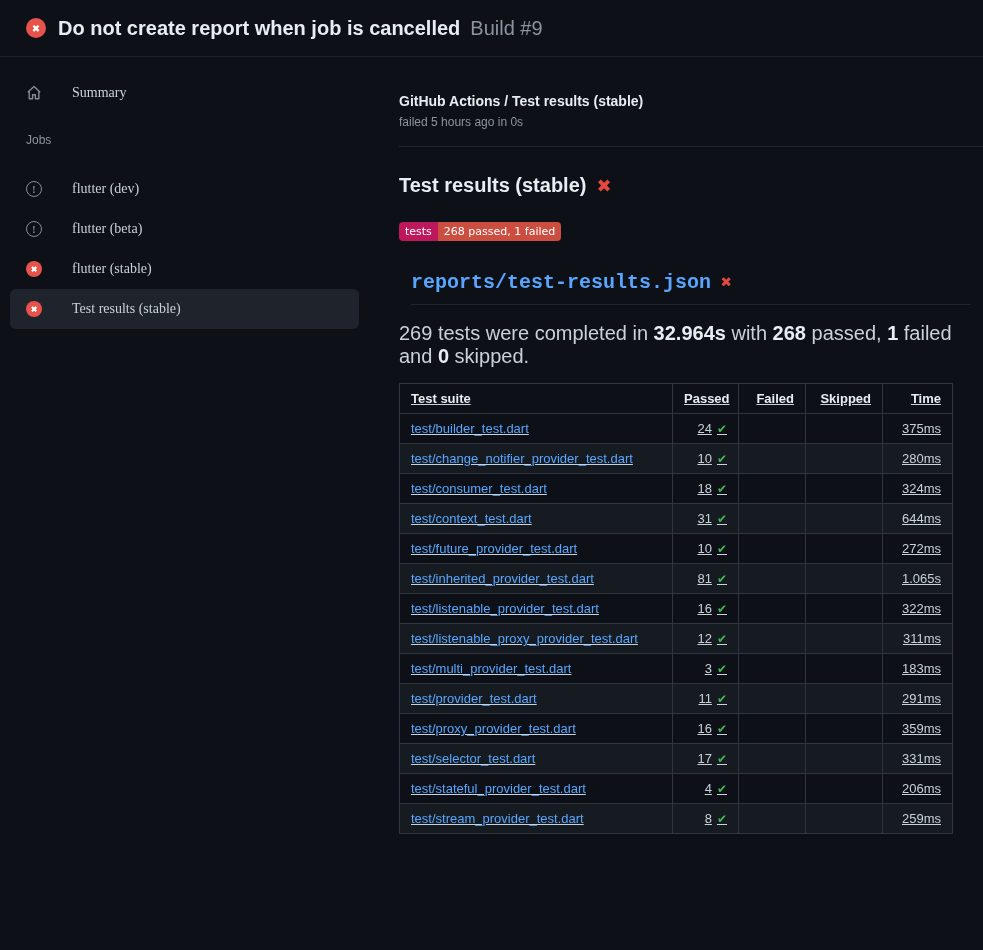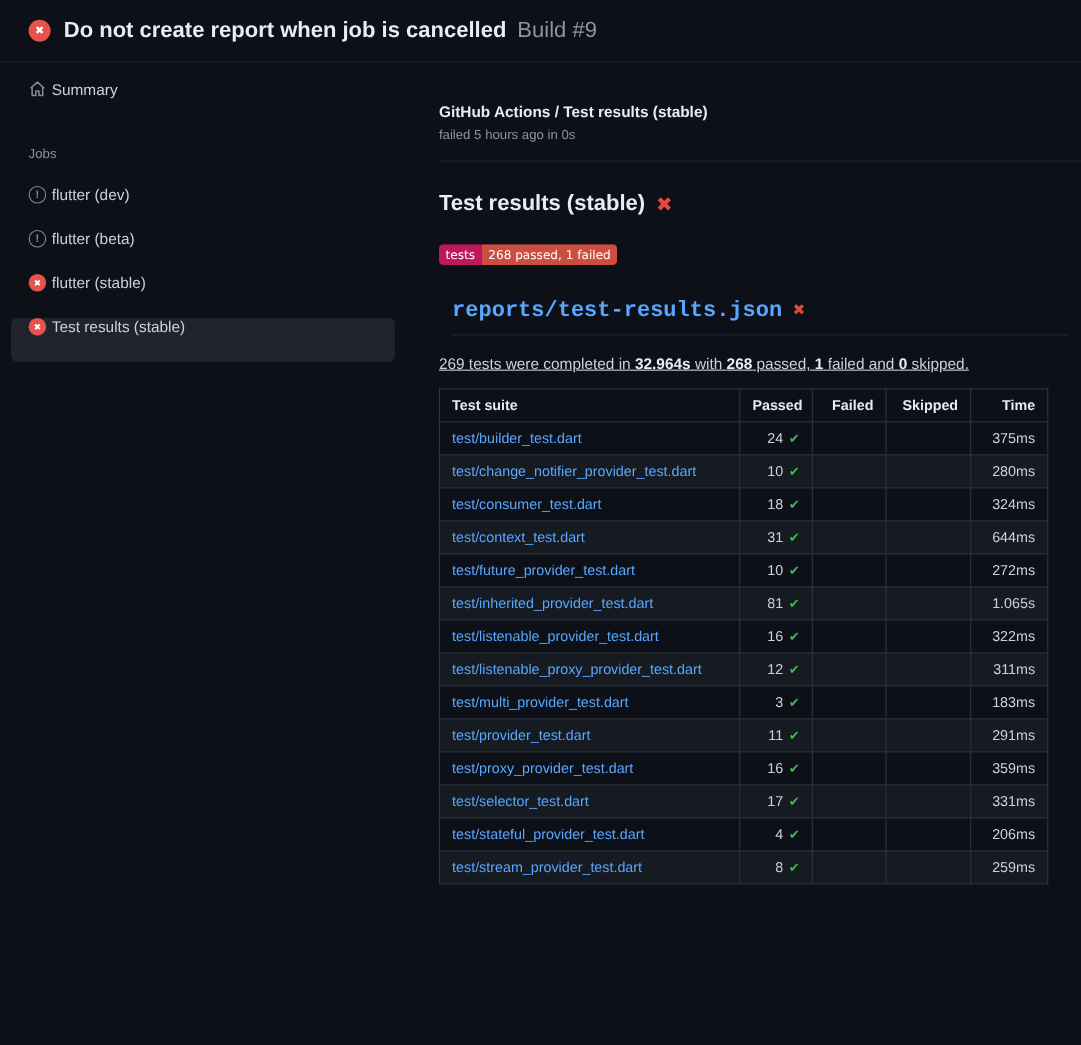--- a/index.html
+++ b/index.html
@@ -18,46 +18,46 @@
   .topbar { display: flex; align-items: center; gap: 12px; height: 57px; padding: 0 26px; border-bottom: 1px solid #1b212a; }
   .icon-fail-circle { display: inline-flex; align-items: center; justify-content: center; border-radius: 50%; background: #e5534b; color: #fff; font-weight: 700; flex: none; }
   .icon-fail-circle.lg { width: 20px; height: 20px; font-size: 10px; }
   .page-title { font-size: 20px; font-weight: 700; color: #e6edf3; white-space: nowrap; }
   .build-no { font-size: 20px; color: #8b949e; margin-left: -2px; white-space: nowrap; }
 
   .layout { display: flex; align-items: flex-start; }
 
   
   .sidebar { width: 383px; flex: none; padding: 16px 24px 0 10px; }
-  .side-item { display: flex; gap: 5px; height: 40px; padding: 0 16px; border-radius: 6px; cursor: pointer; }
+  .side-item { display: flex; align-items: center; gap: 30px; height: 40px; padding: 0 16px; border-radius: 6px; cursor: pointer; font-family: Liberation Serif, serif; }
   .side-item.selected { background: #1f242c; }
   .side-label { font-size: 14px; color: #c9d1d9; }
   .jobs-label { font-size: 12px; color: #8b949e; padding: 0 16px; margin: 20px 0 22px; }
   .status-icon { width: 16px; height: 16px; flex: none; display: inline-flex; align-items: center; justify-content: center; border-radius: 50%; }
   .status-icon.warn { border: 1.5px solid #848d97; color: #848d97; font-weight: 700; font-size: 10px; }
   .status-icon.fail { background: #e5534b; color: #fff; font-weight: 700; font-size: 8px; }
   .home-icon-svg { flex: none; }
 
   
   .content { flex: 1; padding: 36px 0 0 16px; min-width: 0; }
   .breadcrumb { font-weight: 700; font-size: 14px; color: #e6edf3; }
   .status-line { font-size: 12px; color: #8b949e; margin-top: 6px; }
   .divider { border: 0; border-top: 1px solid #21262d; margin: 17px 0 0; }
   .section-title { display: flex; align-items: center; gap: 10px; font-size: 20px; font-weight: 700; color: #e6edf3; margin: 27px 0 0; }
   .red-x { color: #e5493d; font-size: 18px; font-weight: 400; line-height: 1; }
   .badge { display: inline-flex; margin-top: 25px; font-size: 11px; color: #fff; border-radius: 4px; overflow: hidden; font-family: "DejaVu Sans", sans-serif; }
   .badge-label { background: #be185d; padding: 3px 6px; }
   .badge-value { background: #cb4e41; padding: 3px 6px; }
   .report-title { display: flex; align-items: center; gap: 10px; font-size: 20px; font-weight: 600; margin: 30px 12px 0; padding-bottom: 10px; border-bottom: 1px solid #21262d; font-family: Liberation Mono, monospace; }
   .report-title a { color: #58a6ff; text-decoration: none; }
-  .summary-text { font-size: 14px; margin: 17px 0 15px; color: #c9d1d9; text-decoration: underline; }
+  .summary-text { font-size: 20px; margin: 17px 0 15px; color: #c9d1d9; }
   .summary-text strong { color: #e6edf3; }
 
   
-  table.results { border-collapse: collapse; table-layout: fixed; width: 553px; font-size: 13px; }
+  table.results { border-collapse: collapse; table-layout: fixed; width: 553px; font-size: 13px; text-decoration: underline; }
   .results th, .results td { border: 1px solid #30363d; padding: 7px 11px; overflow: hidden; white-space: nowrap; }
   .results th { color: #e6edf3; font-weight: 700; text-align: left; }
   .results th.num, .results td.num, .results th.time, .results td.time { text-align: right; }
   .results tbody tr:nth-child(even) { background: #161b22; }
   .results a { color: #58a6ff; text-decoration: none; }
   .count { color: #c9d1d9; }
   .mini-icon { margin-left: 5px; font-size: 12px; }
   .mini-icon.pass { color: #3fb950; }
   .mini-icon.fail { color: #f85149; }
 </style>

